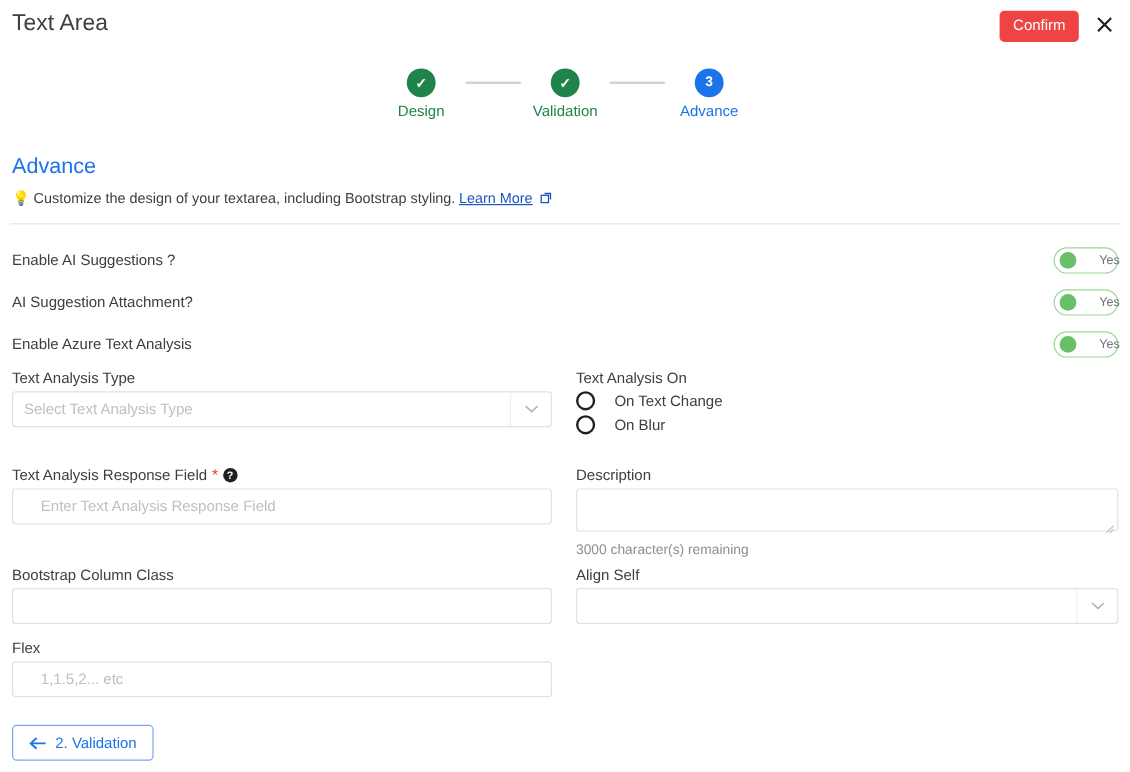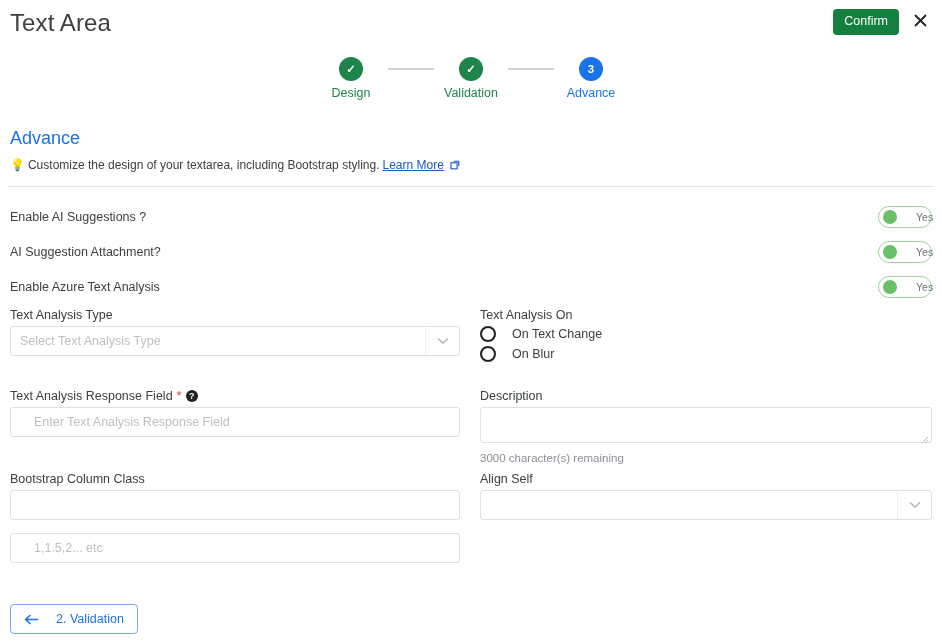--- a/index.html
+++ b/index.html
@@ -9,26 +9,26 @@
     background: #ffffff;
     font-family: "Liberation Sans", sans-serif;
     color: #3c4043;
     overflow: hidden;
   }
   .page { position: relative; width: 942px; height: 643px; }
 
   
   .page-title {
     position: absolute; left: 10px; top: 9px;
-    font-size: 24px; font-weight: 400; color: #3c4043;
+    font-size: 19px; font-weight: 400; color: #3c4043;
     letter-spacing: .1px;
   }
   .confirm-btn {
     position: absolute; right: 43px; top: 9px;
-    background: #15803d; color: #fff;
+    background: #ef4444; color: #fff;
     border: none; border-radius: 4px;
     font-family: inherit; font-size: 12.5px;
     padding: 6px 11px 7px; cursor: pointer; line-height: 1;
   }
   .close-btn {
     position: absolute; right: 10px; top: 8px;
     width: 24px; height: 24px; display: flex;
     align-items: center; justify-content: center;
     cursor: pointer; color: #202124;
   }
@@ -126,21 +126,21 @@
     width: 16px; height: 16px; border-radius: 50%;
     border: 2.2px solid #202124; background: #fff; flex: none; cursor: pointer;
   }
   .radio-item .rl { font-size: 12.5px; color: #3c4043; }
 
   
   .back-btn {
     position: absolute; left: 10px; top: 604px;
     border: 1px solid #7aa7ef; border-radius: 4px; background: #fff;
     color: #1a73e8; font-family: inherit; font-size: 12.5px;
-    padding: 7px 13px; display: flex; align-items: center; gap: 17px;
+    padding: 7px 13px; display: flex; align-items: center; gap: 7px;
     cursor: pointer;
   }
 
   .col-left  { position: absolute; left: 10px;  width: 450px; }
   .col-right { position: absolute; left: 480px; width: 452px; }
 </style>
 </head>
 <body>
 
 <div class="page">
@@ -258,20 +258,21 @@
       <span class="ph"></span>
       <span class="sel-arrow">
         <svg width="12" height="8" viewBox="0 0 12 8" aria-hidden="true">
           <path d="M1 1.5 L6 6 L11 1.5" stroke="#b0b4b8" stroke-width="1.4" fill="none"></path>
         </svg>
       </span>
     </div>
   </div>
 
   <div class="col-left" style="top:533px">
+    <div class="field-label">Flex</div>
     <input class="input" type="text" value="" placeholder="1,1.5,2... etc" style="">
   </div>
 
   <button class="back-btn">
     <svg width="15" height="11" viewBox="0 0 15 11" aria-hidden="true">
       <path d="M14 5.5 H2 M6.5 1 L1.6 5.5 L6.5 10" stroke="#1a73e8" stroke-width="1.6" fill="none"></path>
     </svg>
     <span>2. Validation</span>
   </button>
 

